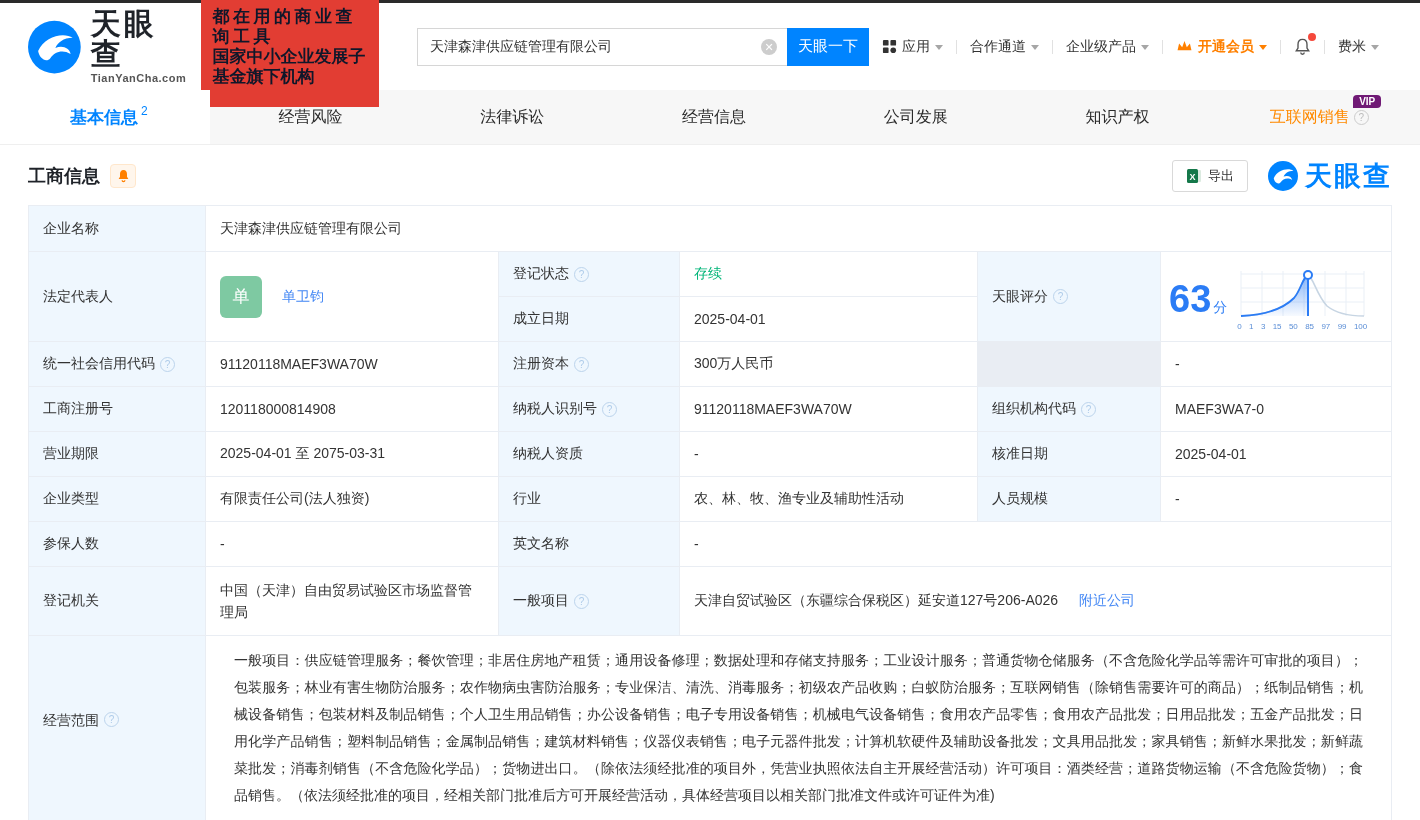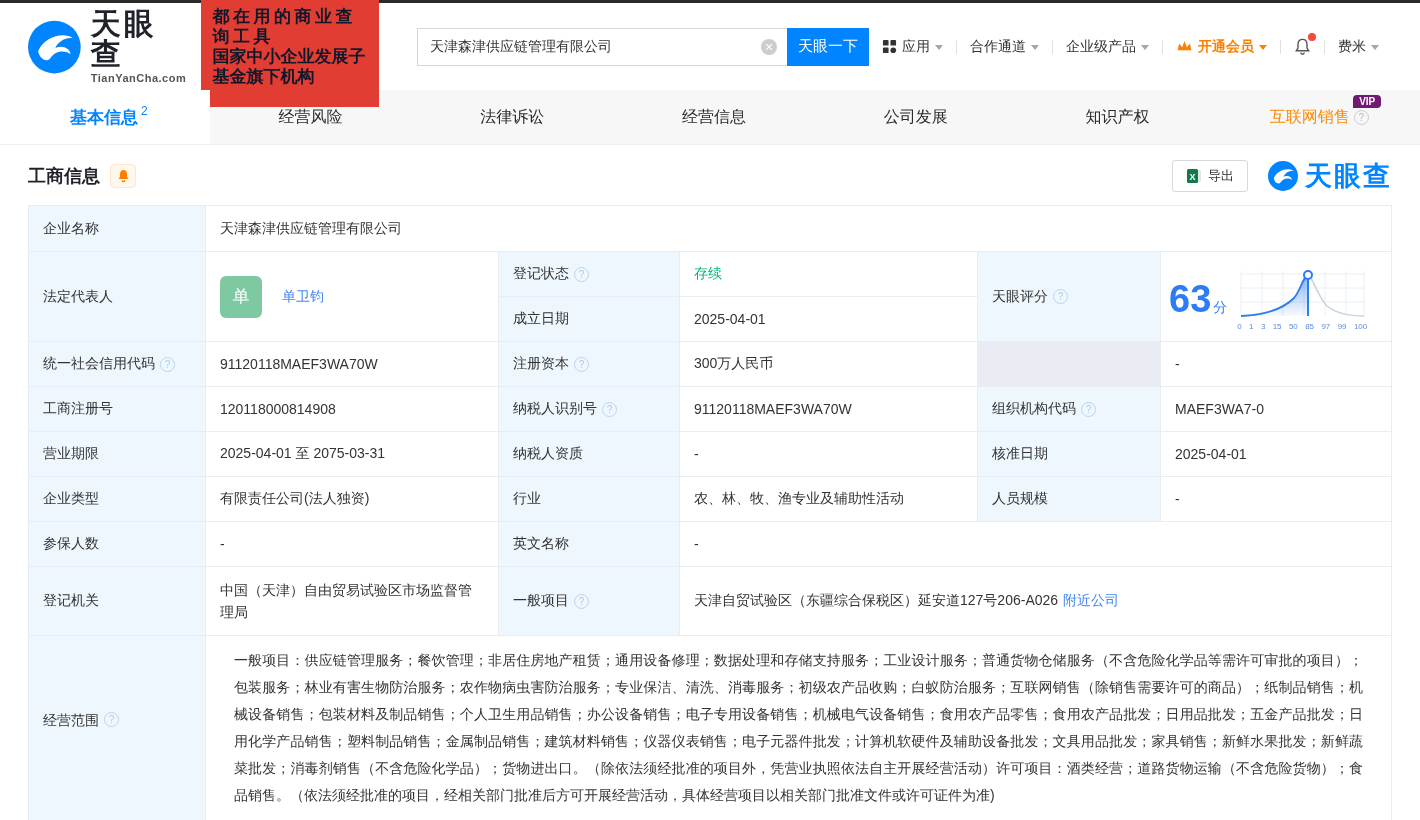--- a/index.html
+++ b/index.html
@@ -71,21 +71,21 @@
     gap:1px; background:#e9edf3; border:1px solid #e9edf3; }
   .lbl { background:#eff7fe; padding:8px 14px; display:flex; align-items:center; color:#333; }
   .val { background:#fff; padding:8px 14px; display:flex; align-items:center; color:#333; }
   .q { display:inline-block; width:15px; height:15px; border-radius:50%; border:1px solid #bcd4ec;
     color:#aecbe9; font-size:10px; line-height:14px; text-align:center; margin-left:5px; flex:none; }
   .green { color:#00b578;text-align:right; }
   .avatar { width:42px; height:42px; border-radius:6px; background:#7ec9a2; color:#fff; font-size:17px;
     display:flex; align-items:center; justify-content:center; flex:none; }
   .link { color:#4387f4; cursor:pointer; }
   .rep-link { margin-left:20px; }
-  .nearby { margin-left:5px; white-space:nowrap; }
+  .nearby { margin-left:21px; white-space:nowrap; }
   .wrapcell { display:block; line-height:22px; padding-top:12px; }
   .scope { display:block; line-height:27px; padding:11px 28px; text-align:justify; }
   .score-cell { gap:10px; padding:6px 8px 2px; }
   .score-num { font-size:38px; font-weight:bold; color:#2b7cf5; line-height:1; }
   .score-unit { font-size:14px; color:#2b7cf5; margin-left:2px; }
   .chart-col { display:flex; flex-direction:column; }
   .ticks { display:flex; justify-content:space-between; width:130px; font-size:8px; color:#5b8ed6; margin-top:1px; }
 </style>
 </head>
 <body>

